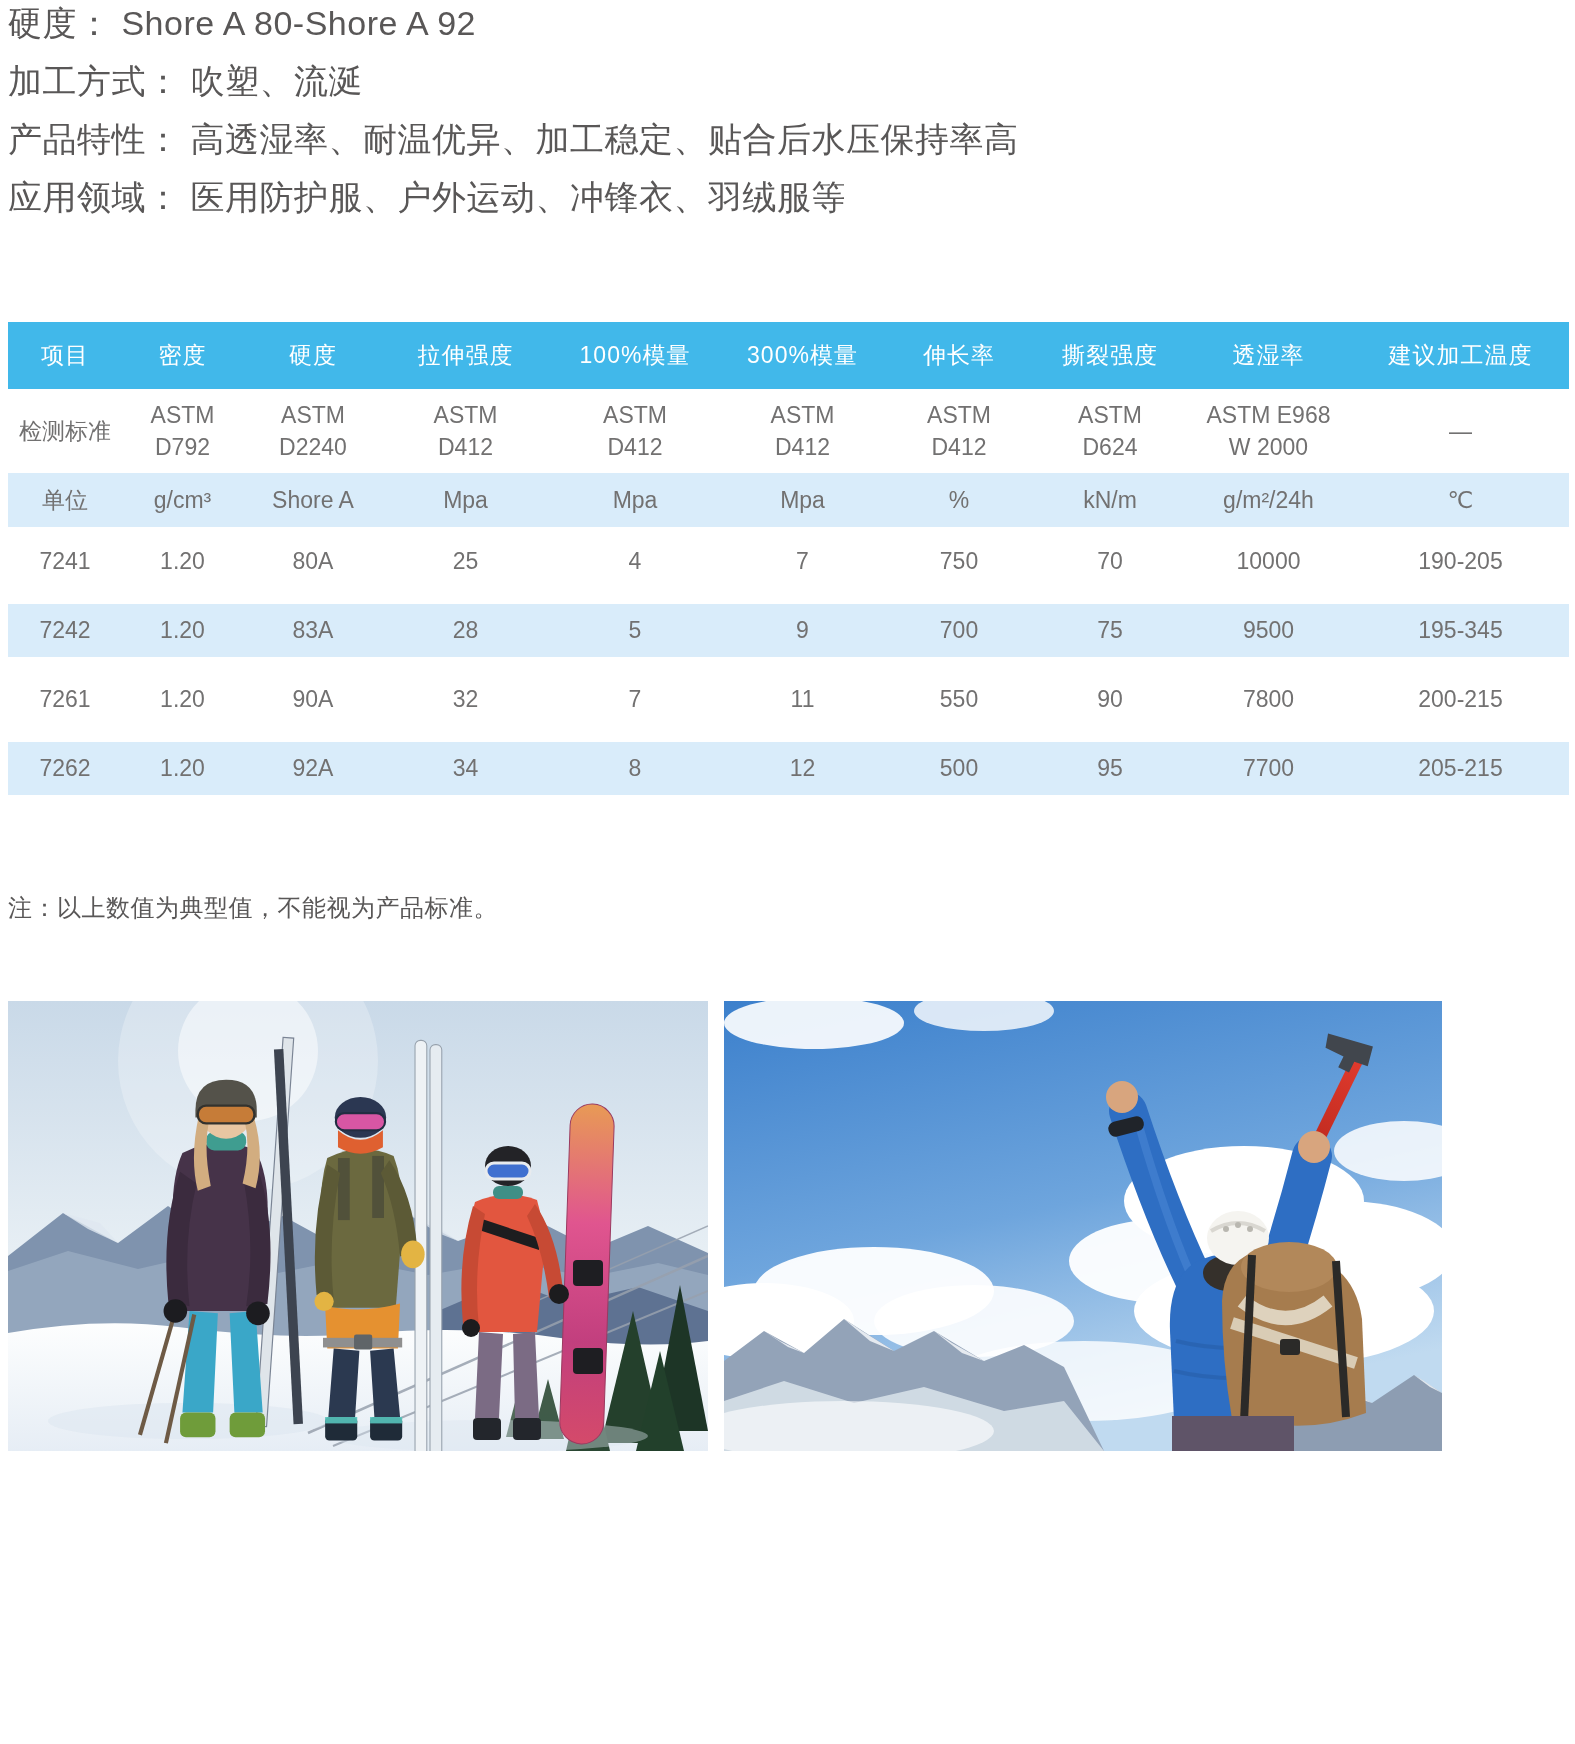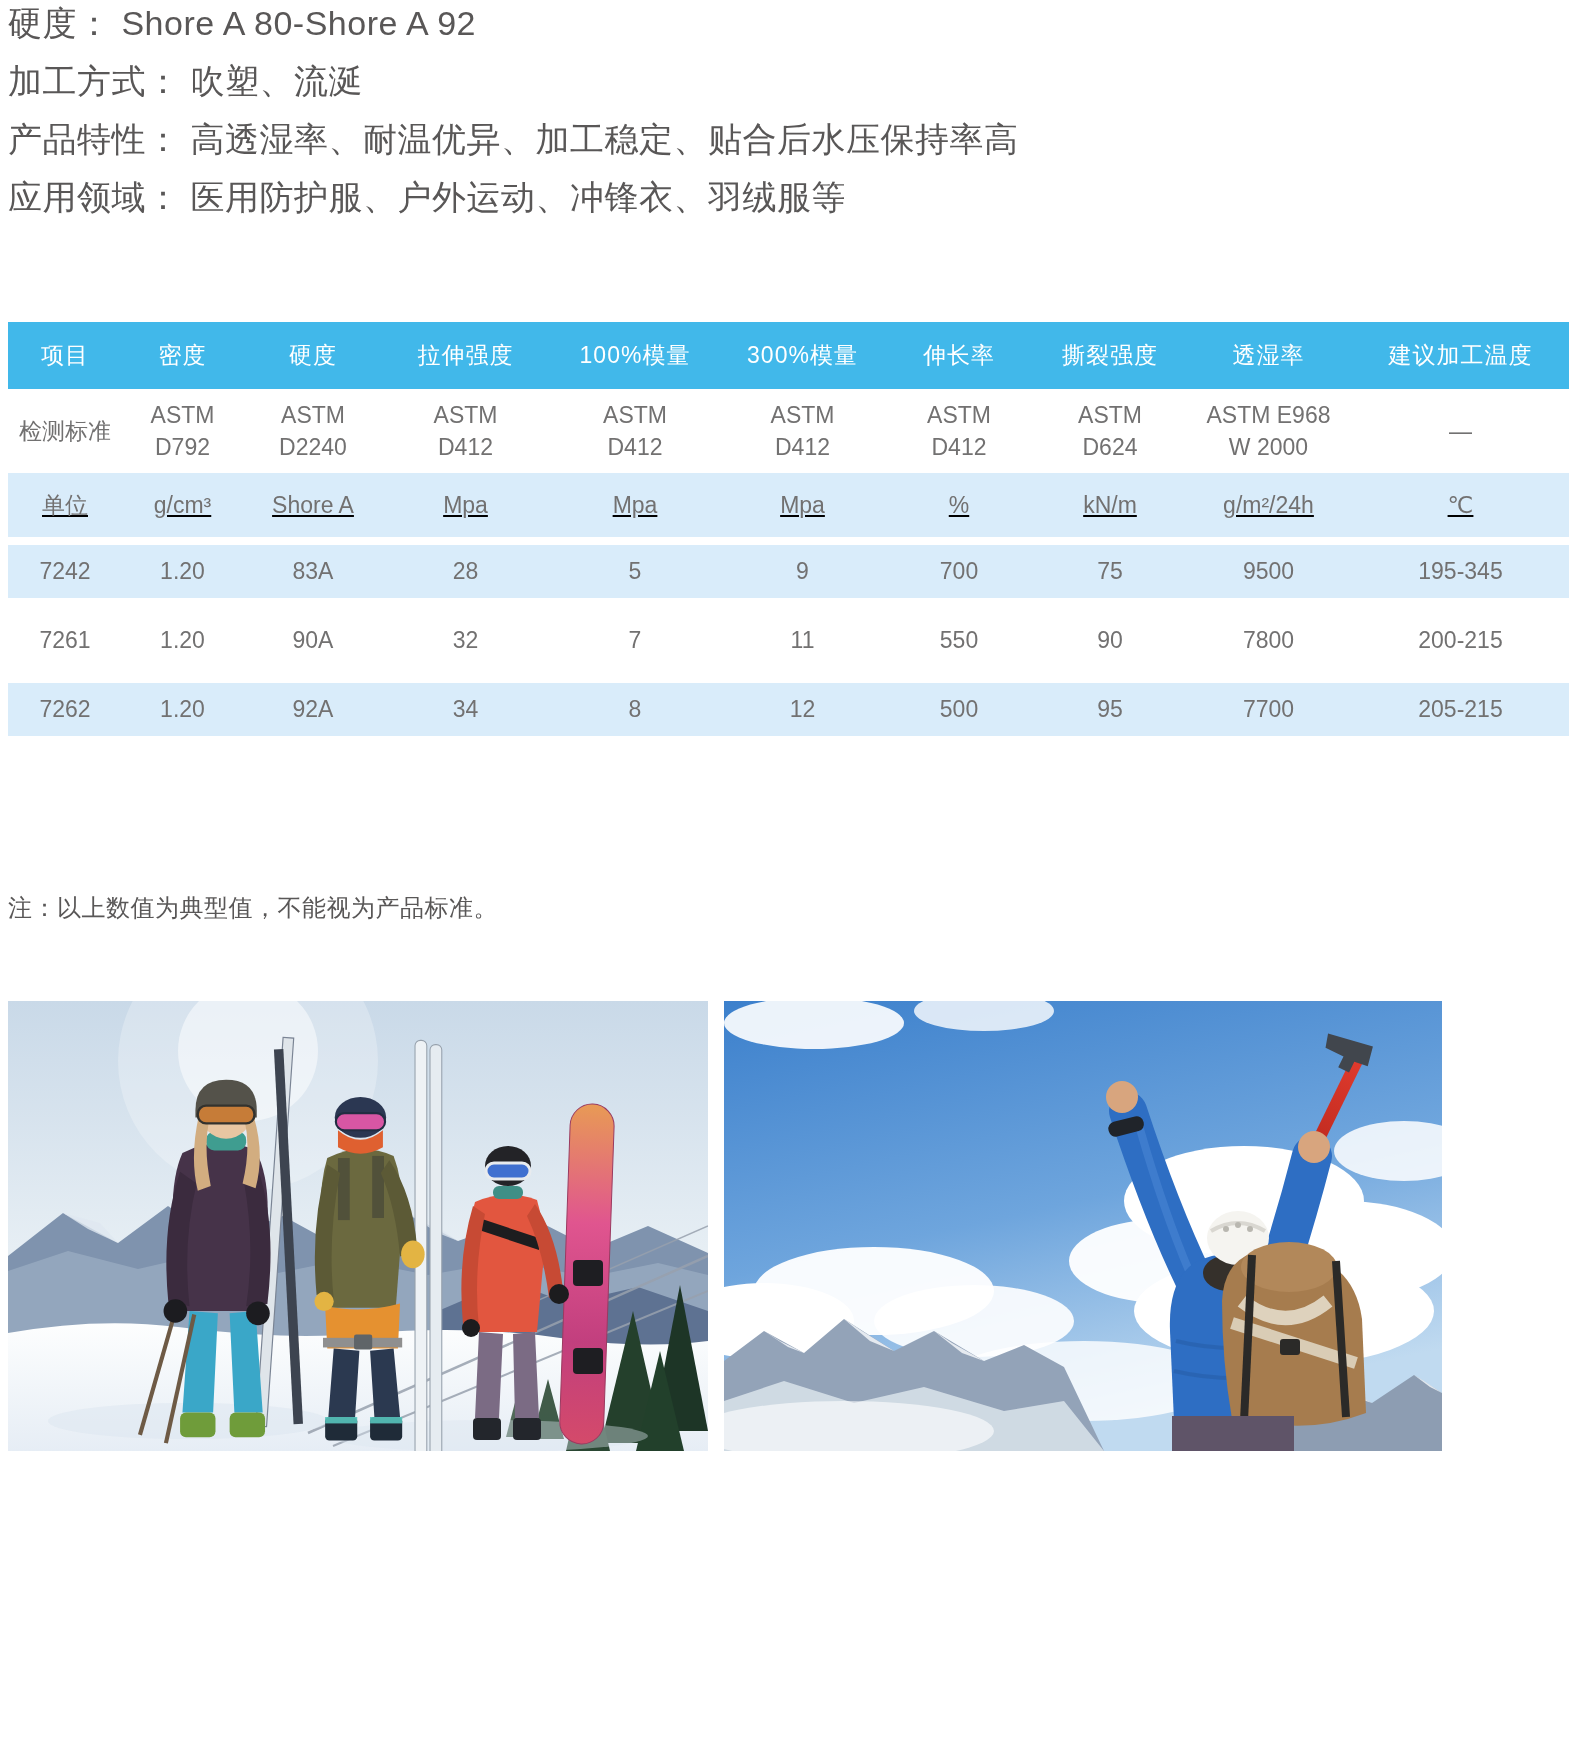--- a/index.html
+++ b/index.html
@@ -10,21 +10,21 @@
 
   .info { position:absolute; top:6px; left:8px; }
   .info p { margin:0 0 24px 0; font-size:34px; line-height:34px; color:var(--text-dark); letter-spacing:0.5px; }
 
   table.spec-table { position:absolute; top:322px; left:8px; width:1561px; border-collapse:collapse; table-layout:fixed; }
   .spec-table th, .spec-table td { padding:0; text-align:center; vertical-align:middle; font-weight:normal; }
   .spec-table thead tr { height:67px; }
   .spec-table thead th { background:var(--header-blue); color:#fff; font-size:23px; letter-spacing:1px; }
   .spec-table tbody td { color:var(--text-table); font-size:23px; white-space:pre-line; line-height:1.4; }
   .spec-table tr.standards { height:84px; }
-  .spec-table tr.units { height:64px; background:var(--stripe-blue);text-decoration:underline; }
+  .spec-table tr.units { height:54px; background:var(--stripe-blue); }
   .spec-table tr.data { height:69px; }
   .spec-table tr.data.striped { background:linear-gradient(#fff 8px, var(--stripe-blue) 8px, var(--stripe-blue) calc(100% - 8px), #fff calc(100% - 8px)); }
 
   .note { position:absolute; top:892px; left:8px; margin:0; font-size:24px; color:var(--text-dark); letter-spacing:0.5px; }
 
   .photo { position:absolute; display:block; }
   .photo-left { top:1001px; left:8px; width:700px; height:450px; }
   .photo-right { top:1001px; left:724px; width:718px; height:450px; }
 </style>
 </head>
@@ -91,20 +91,32 @@
           <td>单位</td>
           <td>g/cm³</td>
           <td>Shore A</td>
           <td>Mpa</td>
           <td>Mpa</td>
           <td>Mpa</td>
           <td>%</td>
           <td>kN/m</td>
           <td>g/m²/24h</td>
           <td>℃</td>
+        </tr>
+        <tr class="data">
+          <td>7241</td>
+          <td>1.20</td>
+          <td>80A</td>
+          <td>25</td>
+          <td>4</td>
+          <td>7</td>
+          <td>750</td>
+          <td>70</td>
+          <td>10000</td>
+          <td>190-205</td>
         </tr>
         <tr class="data striped">
           <td>7242</td>
           <td>1.20</td>
           <td>83A</td>
           <td>28</td>
           <td>5</td>
           <td>9</td>
           <td>700</td>
           <td>75</td>

